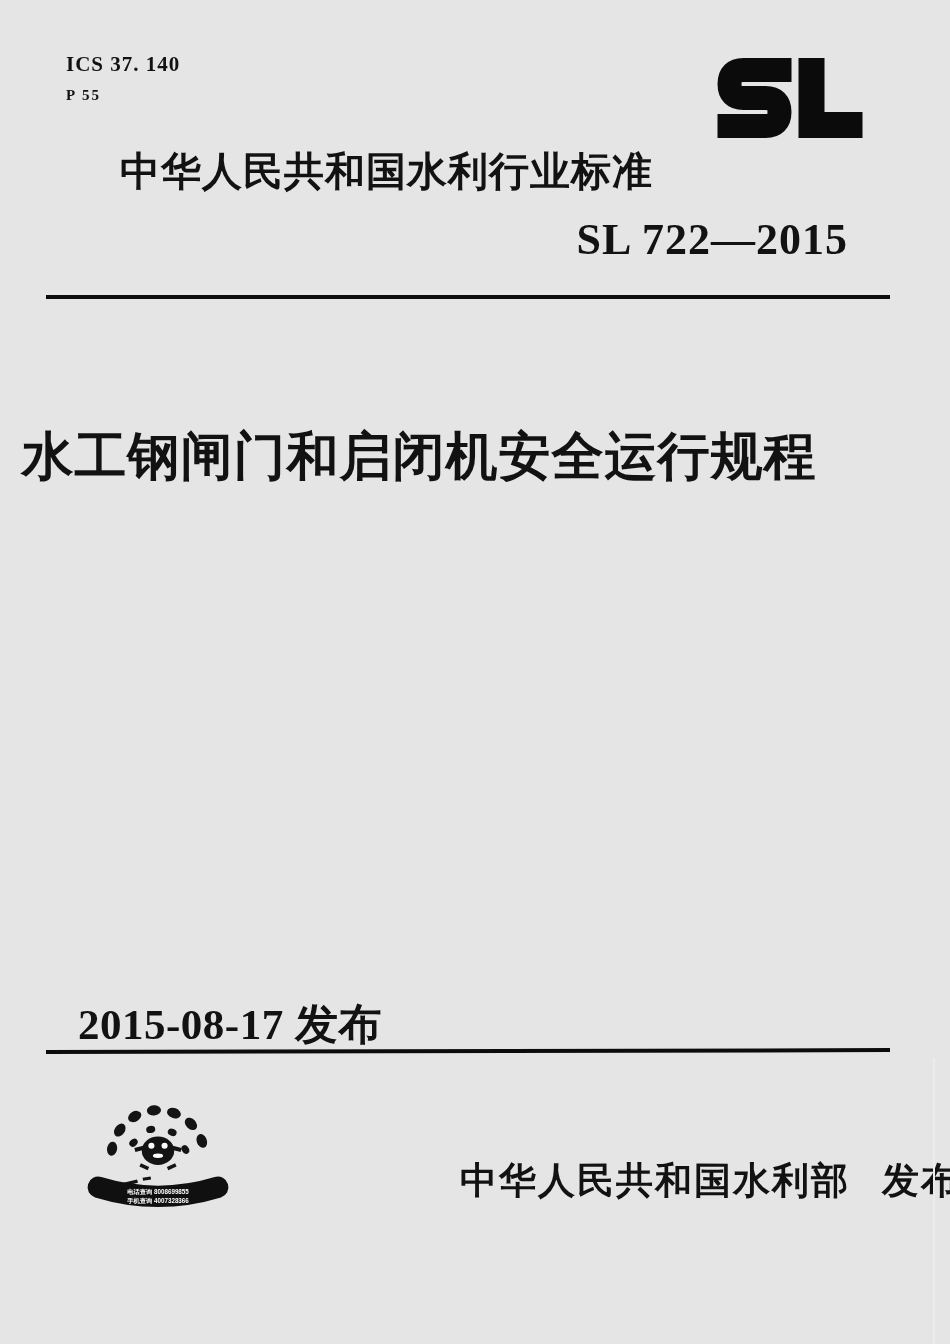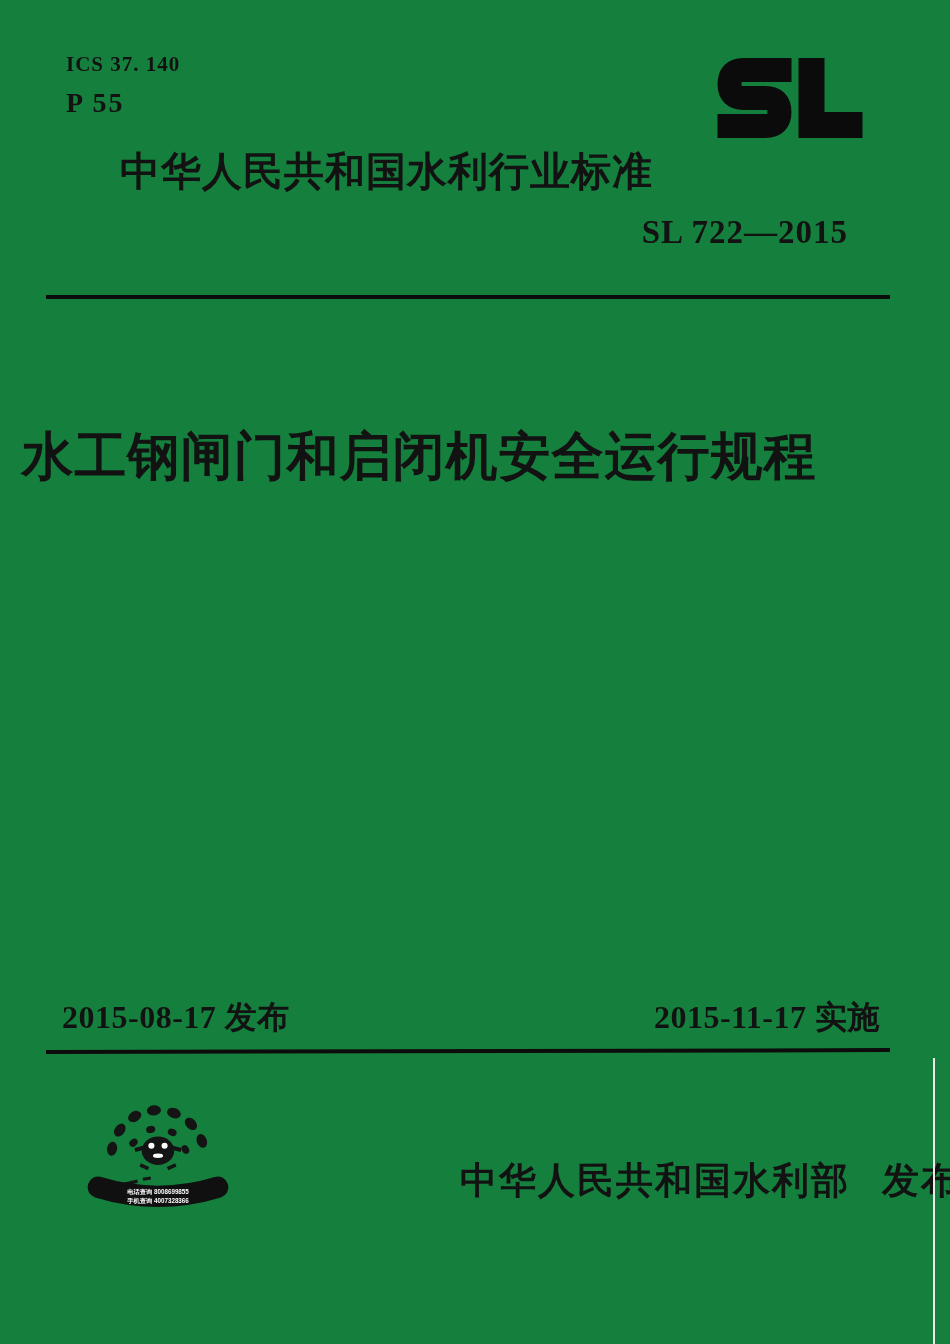--- a/index.html
+++ b/index.html
@@ -1,49 +1,49 @@
 <!DOCTYPE html>
 <html><head>
 <meta charset="utf-8">
 <style>
   html,body{margin:0;padding:0;background:#9a9a9a;}
   .page{
     position:relative;
     width:950px;height:1344px;
     margin:0 auto;
-    background:#15803d;
+    background:#e5e5e5;
     overflow:hidden;
     font-family:"Liberation Serif", serif;
     color:#121212;
   }
   .abs{position:absolute;}
   .serif-b{font-family:"Liberation Serif", serif;font-weight:bold;}
   .sans-b{font-family:"Liberation Sans", sans-serif;font-weight:bold;}
   .ics{left:66px;top:52px;font-size:21px;letter-spacing:1px;}
-  .pclass{left:66px;top:87px;font-size:28px;letter-spacing:2px;}
+  .pclass{left:66px;top:87px;font-size:15px;letter-spacing:2px;}
   .sl-logo{left:717px;top:58px;width:146px;height:80px;}
   .std-heading{
     left:0;top:144px;width:773px;text-align:center;
     font-size:40px;letter-spacing:1px;
   }
   .std-number{
-    top:214px;right:102px;font-size:33px;letter-spacing:1px;
+    top:214px;right:102px;font-size:44px;letter-spacing:1px;
   }
   .rule{background:#0c0c0c;height:4px;left:46px;width:844px;}
   .rule-top{top:295px;}
   .rule-bottom{top:1049px;transform:rotate(-0.12deg);}
   .title-zh{
     left:0;top:422px;width:838px;text-align:center;
     font-size:52px;letter-spacing:1px;
   }
   .title-en{
     left:0;top:511px;width:950px;text-align:center;
     font-size:31px;line-height:45px;letter-spacing:0.5px;
   }
-  .date-row{font-size:32px;letter-spacing:0.5px;top:996px;}
+  .date-row{font-size:43px;letter-spacing:0.5px;top:996px;margin-left:16px;}
   .date-issue{left:62px;}
   .date-impl{right:70px;}
   .seal{left:84px;top:1094px;width:148px;height:148px;}
   .publisher-line{
     left:16px;top:1156px;width:944px;text-align:right;
     font-size:37px;letter-spacing:2px;white-space:nowrap;
   }
   .publish-gap{margin-left:32px;}
   .scan-line{left:933px;top:1058px;width:2px;height:286px;background:#ececea;}
 </style>
@@ -67,21 +67,20 @@
   <div class="abs serif-b std-number">SL 722—2015</div>
 
   <div class="abs rule rule-top"></div>
 
   <div class="abs sans-b title-zh">水工钢闸门和启闭机安全运行规程</div>
 
   <div class="abs serif-b title-en">
   </div>
 
   <div class="abs serif-b date-row date-issue">2015-08-17 发布</div>
-  <div class="abs serif-b date-row date-impl">2015-11-17 实施</div>
 
   <div class="abs rule rule-bottom"></div>
 
   <svg class="abs seal" viewBox="0 0 146 146" aria-hidden="true">
     <g fill="#141414">
 
       <ellipse cx="27.7" cy="54" rx="7" ry="5" transform="rotate(-80 27.7 54)"></ellipse>
       <ellipse cx="35.3" cy="35.6" rx="7" ry="5" transform="rotate(-55 35.3 35.6)"></ellipse>
       <ellipse cx="50" cy="22.2" rx="7" ry="5" transform="rotate(-30 50 22.2)"></ellipse>
       <ellipse cx="69" cy="16.2" rx="7" ry="5" transform="rotate(-5 69 16.2)"></ellipse>

